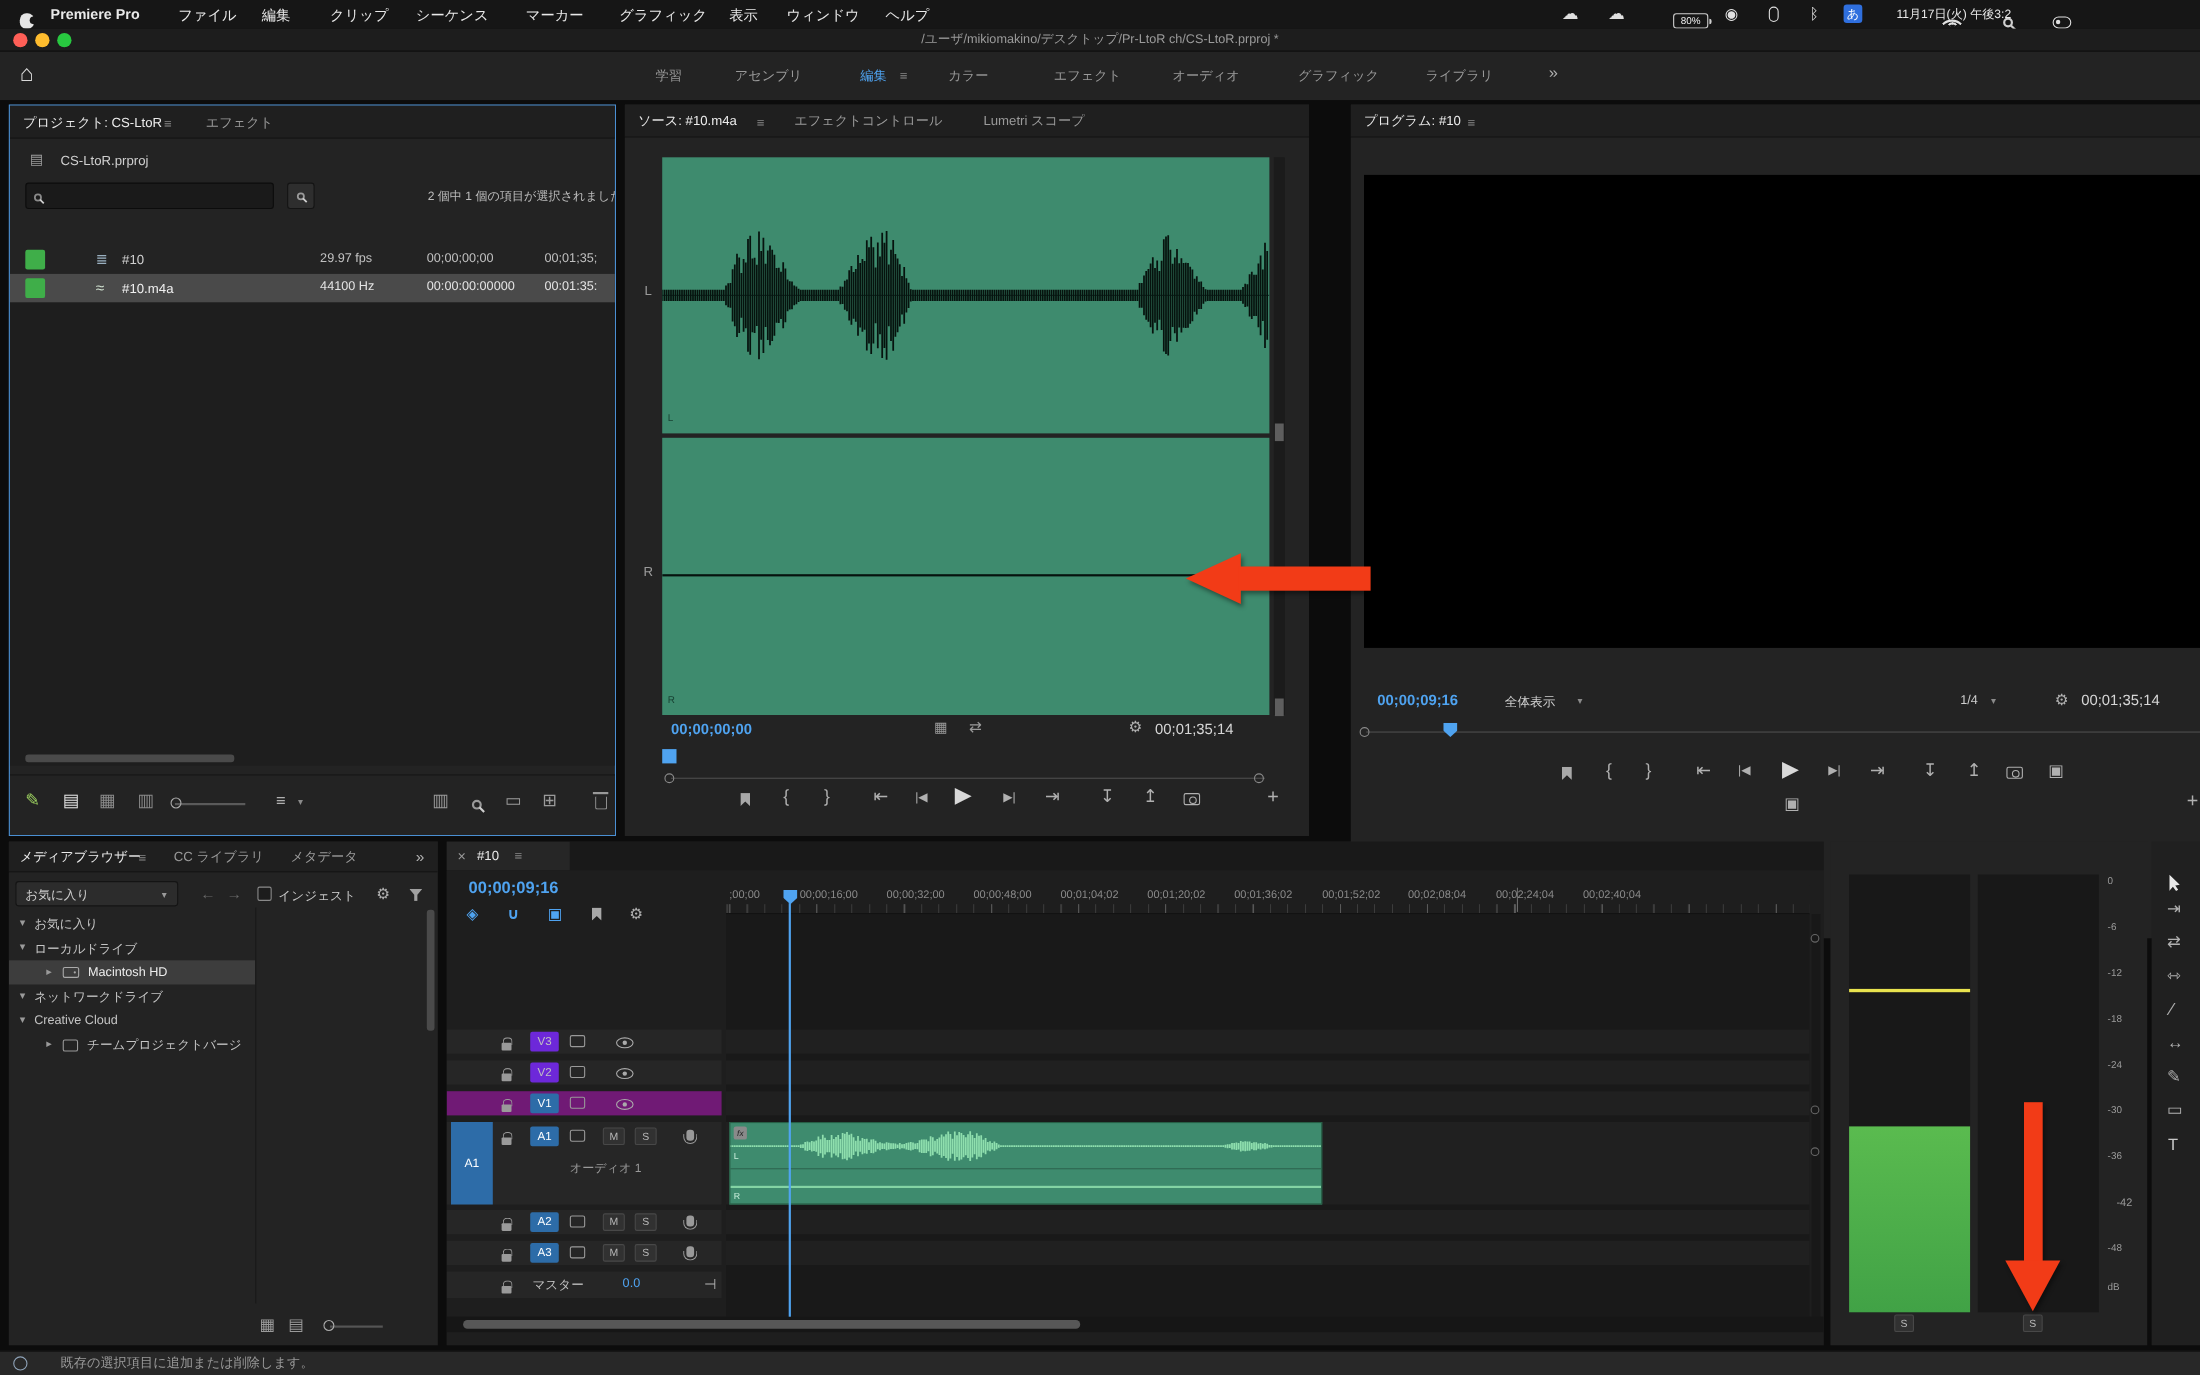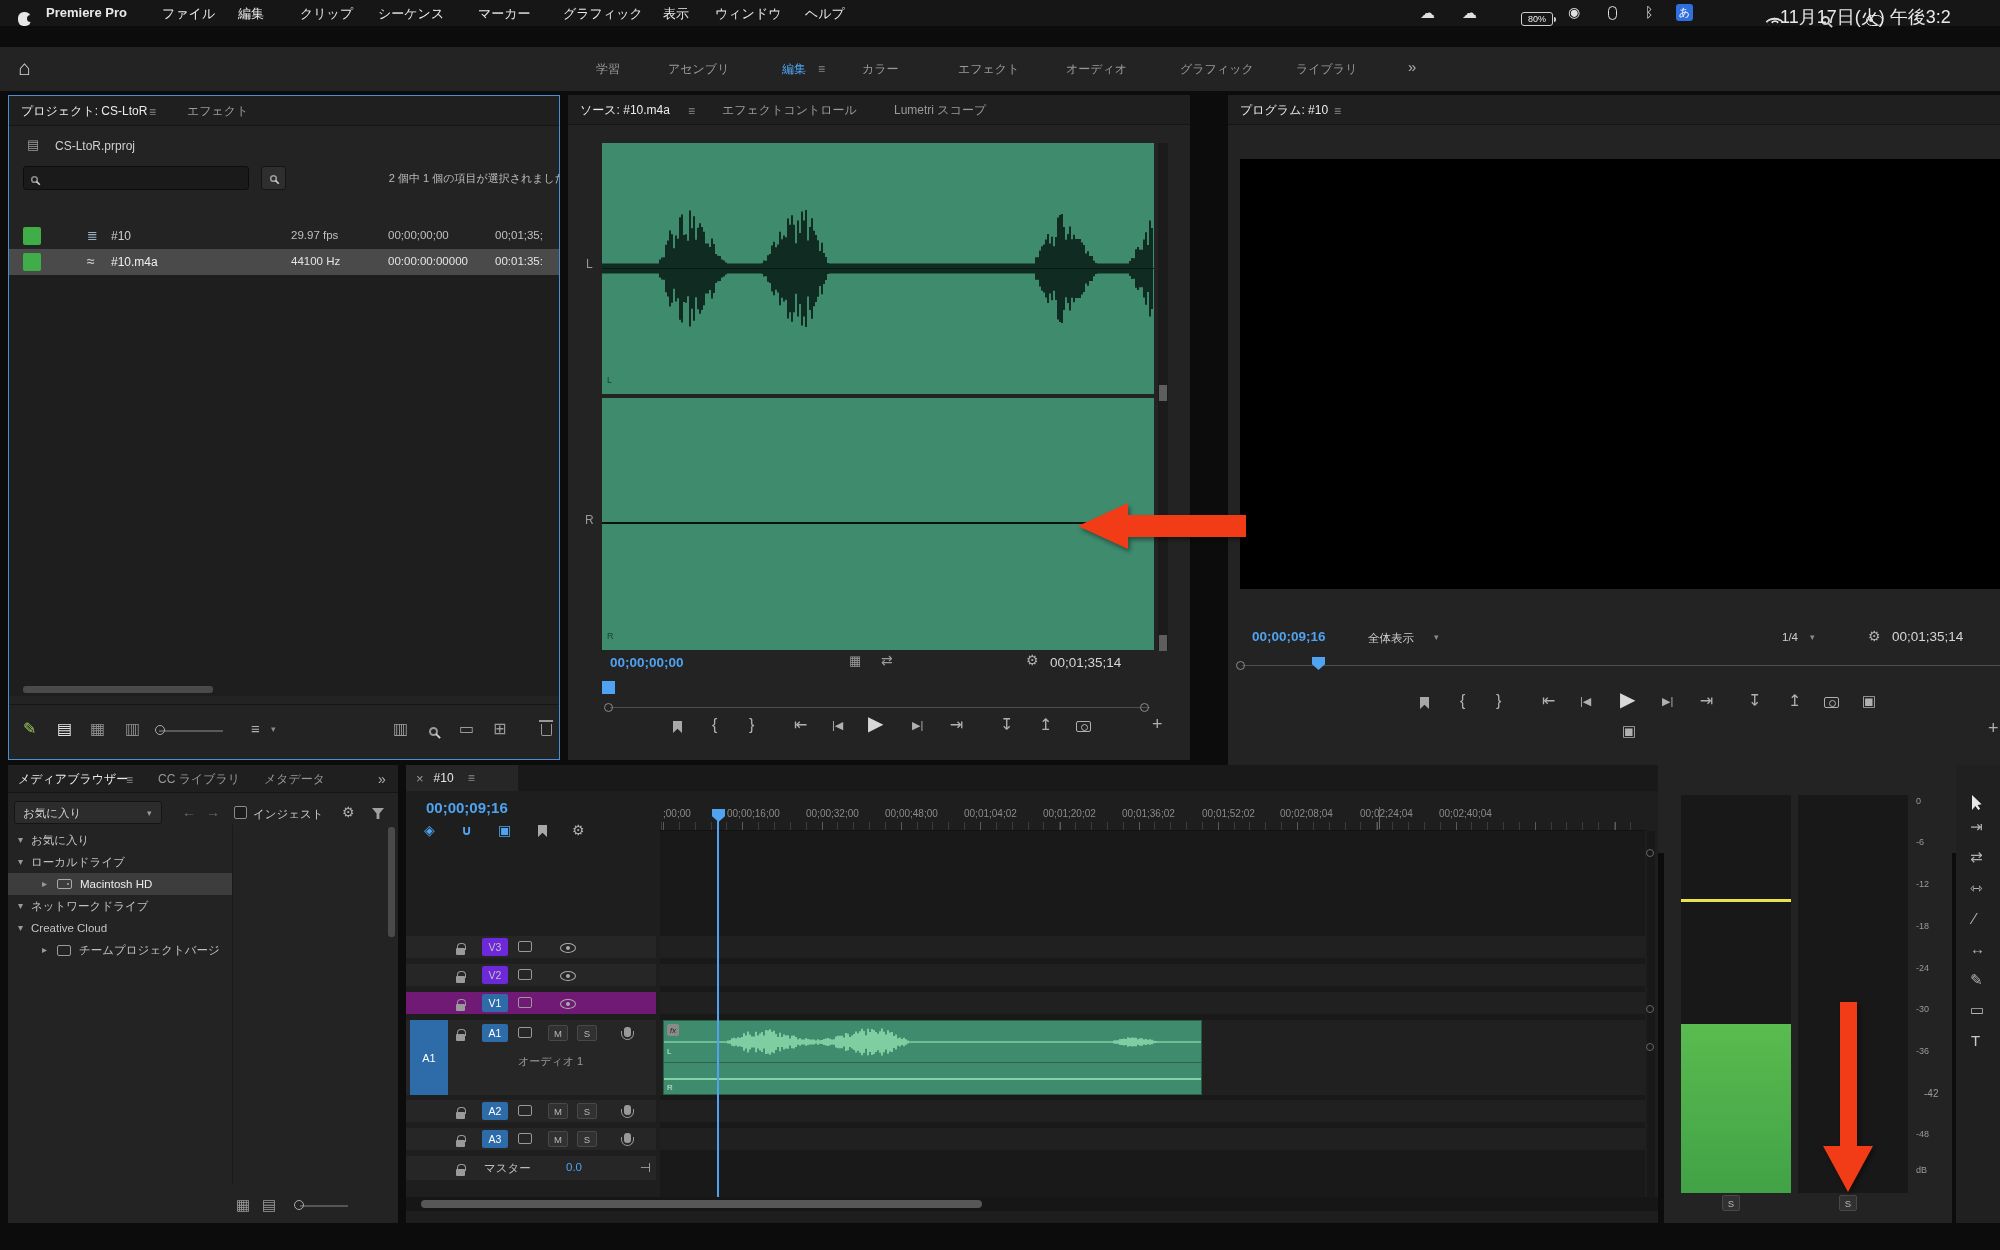--- a/index.html
+++ b/index.html
@@ -84,23 +84,29 @@
     <span class="ab g" style="left:1645px;top:5px;font-size:14px;color:#e0e0e0">ᛒ</span>
     <span class="ab ime" style="left:1676px;top:4px">
         <span>あ</span>
       </span>
     <span class="ab wifi" style="left:1722px;top:7px">
         <i style="left:1px;top:1px;width:13px;height:13px"></i>
         <i style="left:5px;top:5px;width:6px;height:6px"></i>
       </span>
     <span class="ab mag" style="left:1760px;top:7px"></span>
     <span class="ab cc" style="left:1796px;top:7px"></span>
-    <span class="ab nw" style="left:1780px;top:5px;font-size:18px">11月17日(火) 午後3:2</span>
-  </div>
-
+    <span class="ab nw" style="left:1724px;top:5px;font-size:11px">11月17日(火) 午後3:2</span>
+  </div>
+
+  <div class="ab" style="left:0;top:26px;width:2000px;height:21px;background:#1d1d1d;border-bottom:1px solid #0a0a0a">
+    <span class="tl ab" style="left:12px;top:4px;background:#ff5f57"></span>
+    <span class="tl ab" style="left:32px;top:4px;background:#febc2e"></span>
+    <span class="tl ab" style="left:52px;top:4px;background:#28c840"></span>
+    <div class="nw" style="text-align:center;line-height:21px;color:#9b9b9b;font-size:11.5px">/ユーザ/mikiomakino/デスクトップ/Pr-LtoR ch/CS-LtoR.prproj *</div>
+  </div>
 
   <div class="ab" style="left:0;top:47px;width:2000px;height:44px;background:#232323">
     <span class="ab g" style="left:18px;top:10px;font-size:21px;color:#d8d8d8">⌂</span>
     <span class="ab ptab nw" style="left:596px;top:7px">学習</span>
     <span class="ab ptab nw" style="left:668px;top:7px">アセンブリ</span>
     <span class="ab ptab nw on" style="left:782px;top:7px;color:#4fa3f0">編集</span>
     <span class="ab hamb" style="left:818px;top:15px">≡</span>
     <span class="ab ptab nw" style="left:862px;top:7px">カラー</span>
     <span class="ab ptab nw" style="left:958px;top:7px">エフェクト</span>
     <span class="ab ptab nw" style="left:1066px;top:7px">オーディオ</span>
@@ -460,20 +466,24 @@
     <span class="ab g" style="left:14px;top:54px;font-size:15px">⇥</span>
     <span class="ab g" style="left:14px;top:84px;font-size:15px">⇄</span>
     <span class="ab g" style="left:14px;top:115px;font-size:15px">⇿</span>
     <span class="ab g" style="left:17px;top:146px;font-size:16px">∕</span>
     <span class="ab g" style="left:14px;top:176px;font-size:15px">↔</span>
     <span class="ab g" style="left:14px;top:207px;font-size:15px">✎</span>
     <span class="ab g" style="left:14px;top:237px;font-size:15px">▭</span>
     <span class="ab g" style="left:15px;top:268px;font-size:15px;color:#c8c8c8">T</span>
   </div>
 
+  <div class="ab" style="left:0;top:1228px;width:2000px;height:22px;background:#282828;border-top:1px solid #151515;display:flex;align-items:center">
+    <span class="dot" style="width:13px;height:13px;margin-left:12px;border-color:#8fa3b8"></span>
+    <span class="nw" style="margin-left:30px;color:#9a9a9a;font-size:12px">既存の選択項目に追加または削除します。</span>
+  </div>
 
   <div class="ab arrowred" style="left:1078px;top:503px;z-index:60">
     <div style="position:absolute;left:0;top:0;width:0;height:0;border-top:23px solid transparent;border-bottom:23px solid transparent;border-right:50px solid #f23b17"></div>
     <div style="position:absolute;left:48px;top:12px;width:120px;height:22px;background:#f23b17"></div>
   </div>
   <div class="ab arrowred" style="left:1823px;top:1002px;z-index:60">
     <div style="position:absolute;left:17px;top:0;width:17px;height:146px;background:#f23b17"></div>
     <div style="position:absolute;left:0;top:144px;width:0;height:0;border-left:25px solid transparent;border-right:25px solid transparent;border-top:46px solid #f23b17"></div>
   </div>
 

